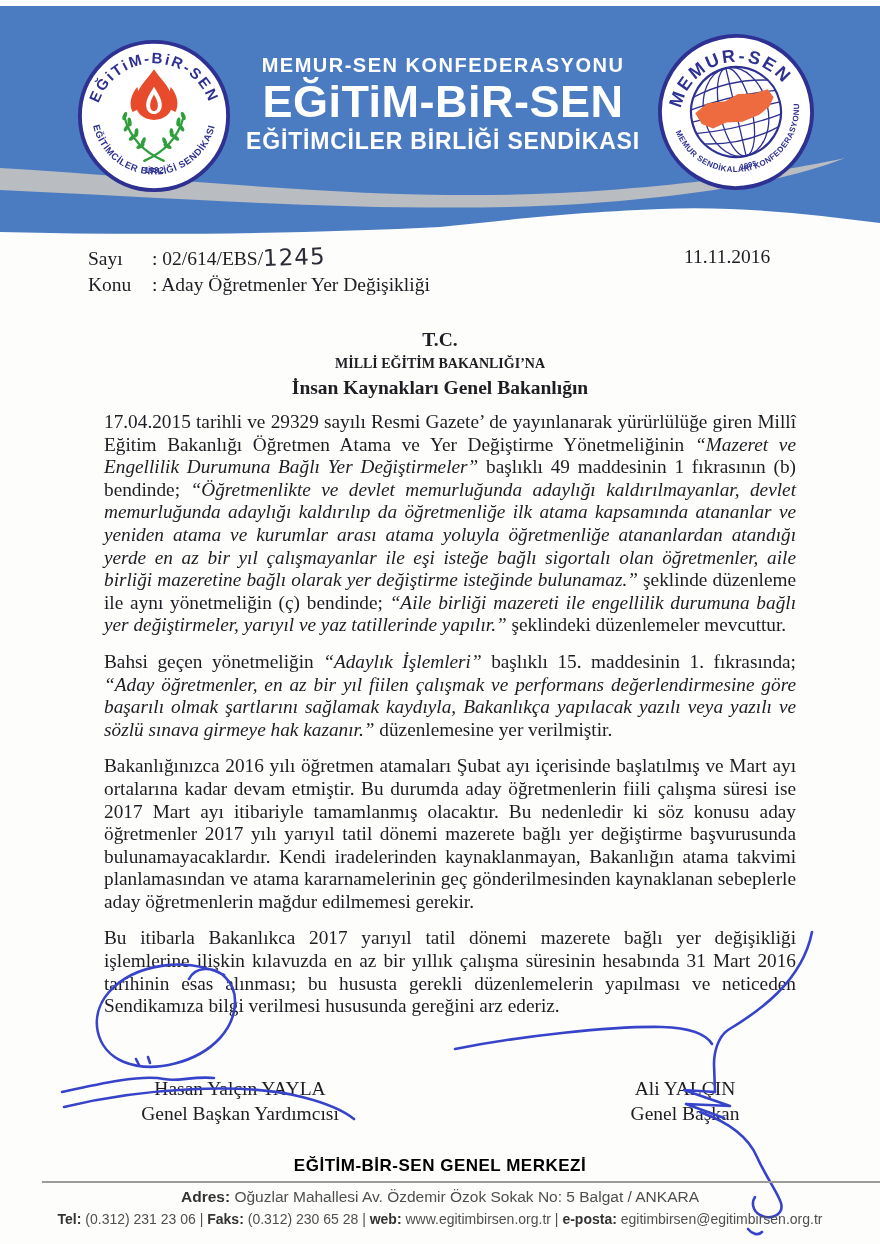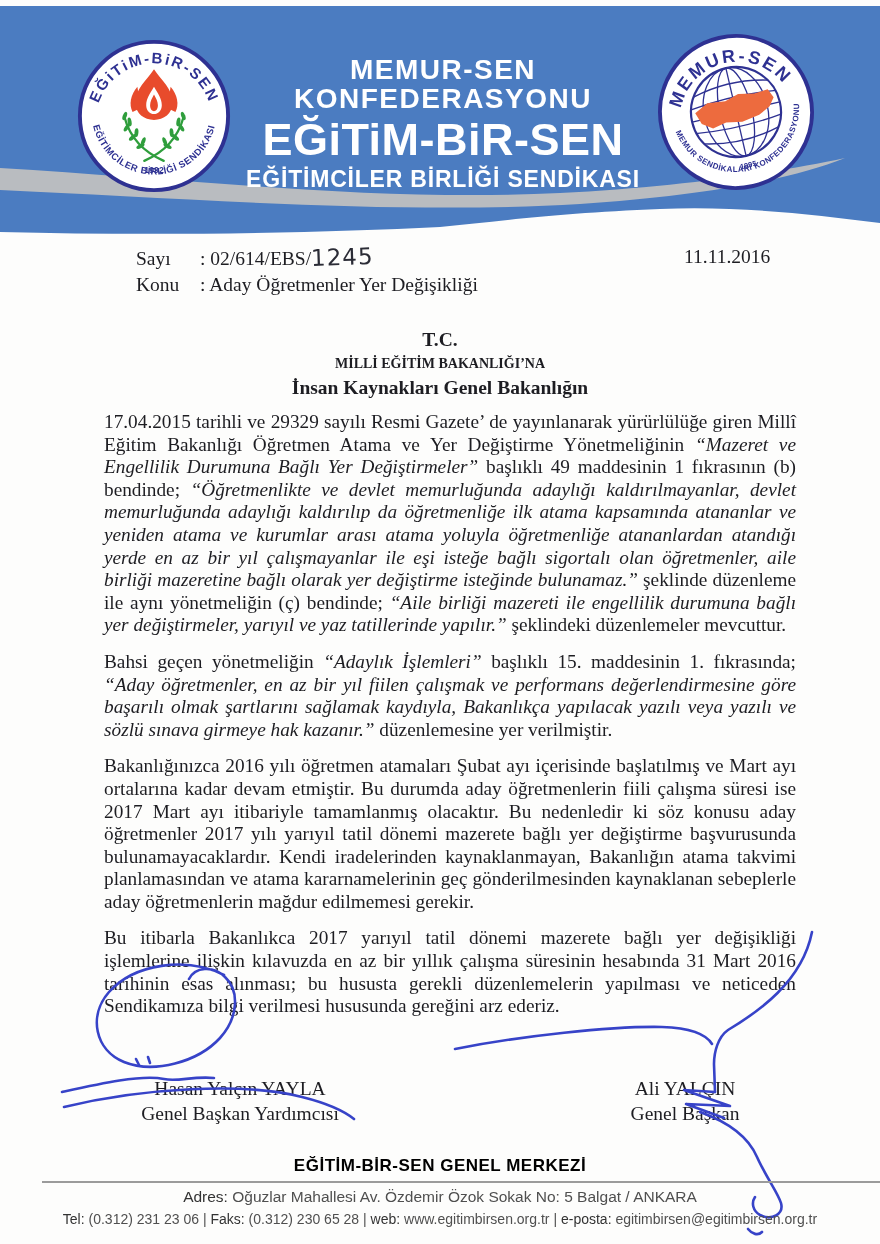--- a/index.html
+++ b/index.html
@@ -6,26 +6,26 @@
   .page{position:relative;width:880px;height:1244px;background:#fdfdfc;overflow:hidden;
         font-family:"Liberation Serif", serif;color:#1d1d22;}
   
   .letterhead{position:absolute;left:0;top:0;width:880px;height:245px;}
   .wave-bg{position:absolute;left:0;top:0;}
   .logo{position:absolute;}
   .logo.left{left:76px;top:38px;}
   .logo.right{left:656px;top:32px;}
   .head-center{position:absolute;left:243px;top:55px;width:400px;text-align:center;
                font-family:"Liberation Sans", sans-serif;color:#ffffff;}
-  .h-conf{font-size:28px;font-weight:bold;letter-spacing:1.5px;line-height:1.05;}
+  .h-conf{font-size:20px;font-weight:bold;letter-spacing:1.5px;line-height:1.05;}
   .h-org{font-size:45px;font-weight:bold;letter-spacing:0.5px;line-height:1.0;margin-top:3px;}
   .h-sub{font-size:23px;font-weight:bold;letter-spacing:0.8px;line-height:1.05;margin-top:5px;}
   
   .meta{position:absolute;left:88px;top:246px;font-size:19.5px;line-height:26px;}
-  .meta-row{display:flex;margin-left:48px;}
+  .meta-row{display:flex;}
   .meta-lbl{display:inline-block;width:64px;}
   .hand{display:inline-block;font-family:"DejaVu Sans", sans-serif;font-size:23px;
         color:#2b2c36;transform:rotate(-2deg);position:relative;top:-2px;letter-spacing:1px;}
   .date{position:absolute;left:684px;top:246px;font-size:19.5px;}
   
   .recipient{position:absolute;left:0;top:328px;width:880px;text-align:center;
              font-weight:bold;font-size:19.5px;line-height:24px;}
   .recipient .big{font-size:14px;}
   
   .body-paragraphs{position:absolute;left:104px;top:411px;width:692px;}
@@ -39,21 +39,21 @@
   .sig-overlay{position:absolute;left:0;top:0;pointer-events:none;}
   
   .f-title{position:absolute;left:0;top:1156px;width:880px;text-align:center;
            font-family:"Liberation Sans", sans-serif;font-weight:bold;font-size:17px;
            letter-spacing:0.5px;color:#000000;}
   .f-rule{position:absolute;left:42px;top:1181px;width:838px;border-top:2px solid #9b9b9b;}
   .f-adres{position:absolute;left:0;top:1188px;width:880px;text-align:center;
            font-family:"Liberation Sans", sans-serif;font-size:15.5px;color:#4f4f4f;}
   .f-contact{position:absolute;left:0;top:1211px;width:880px;text-align:center;
            font-family:"Liberation Sans", sans-serif;font-size:14px;color:#4f4f4f;}
-  .f-bold{font-weight:normal;color:#333;}
+  .f-bold{font-weight:bold;color:#333;}
 </style>
 </head>
 <body>
 
 <div class="page">
 
   <header class="letterhead">
     <svg class="wave-bg" width="880" height="245" viewBox="0 0 880 245">
       <path d="M0,6 H880 V223 C810,214 740,206 660,209 C560,213 500,221 440,227 C320,233 160,236 0,232 Z" fill="#4b7cc1"></path>
       <path d="M0,168 C200,180 380,202 560,193 C680,187 780,172 845,158

